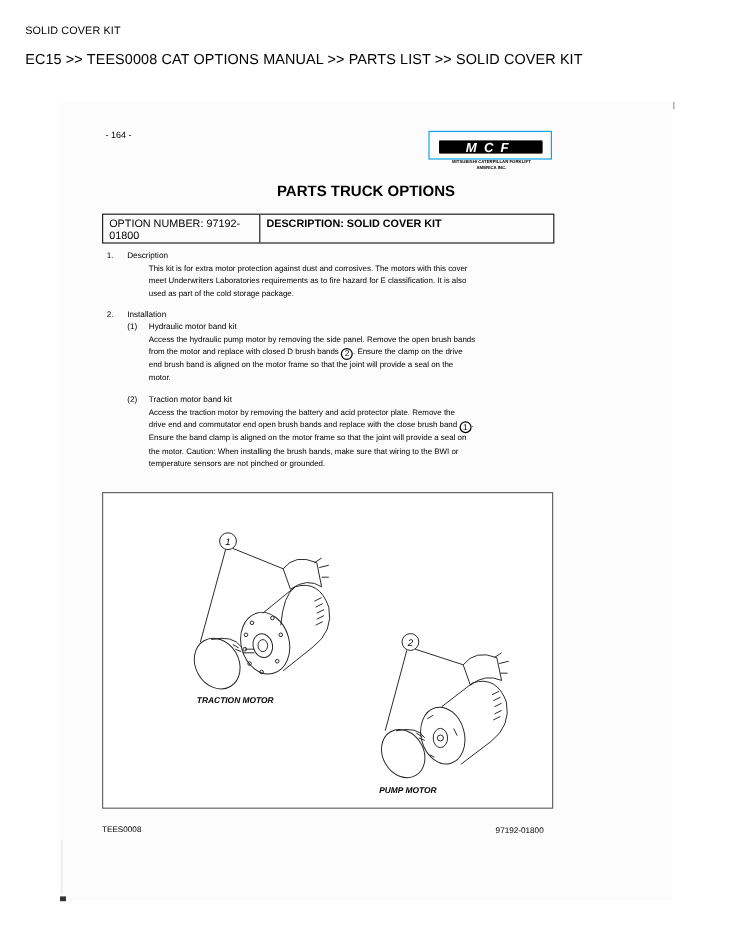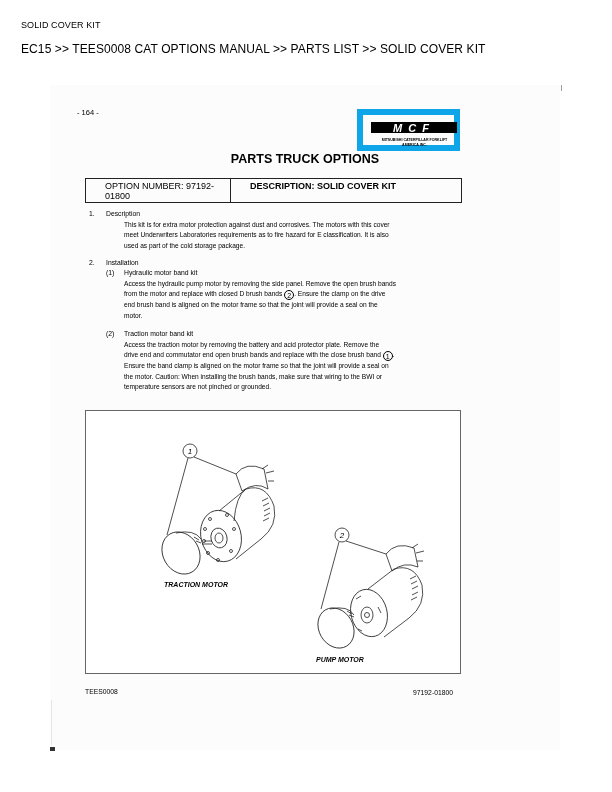--- a/index.html
+++ b/index.html
@@ -7,30 +7,30 @@
   body { position: relative; font-family: "Liberation Sans", sans-serif; color: #000; }
 
   .doc-title { position: absolute; left: 21px; top: 20px; font-size: 9px; font-weight: normal; letter-spacing: 0.1px; }
   .breadcrumb { position: absolute; left: 21px; top: 42px; font-size: 12px; font-weight: normal; letter-spacing: 0.1px; }
 
   .scan-page { position: absolute; left: 50px; top: 85px; width: 510px; height: 665px; background: #fcfcfc; }
   .right-tick { position: absolute; left: 561px; top: 85px; width: 1px; height: 6px; background: #999; }
   .left-mark { position: absolute; left: 50px; top: 747px; width: 5px; height: 4px; background: #333; }
   .left-streak { position: absolute; left: 51px; top: 700px; width: 1px; height: 45px; background: #e6e6e6; }
 
-  .page-num { position: absolute; left: 77px; top: 108px; font-size: 7.5px; }
+  .page-num { position: absolute; left: 88px; top: 108px; font-size: 7.5px; }
 
-  .logo-box { position: absolute; left: 357px; top: 109px; width: 103px; height: 42px; border: 6px solid #0ea5e9; }
+  .logo-box { position: absolute; left: 357px; top: 109px; width: 103px; height: 24px; border: 1px solid #0ea5e9; }
   .logo-box .mcf-bar { position: absolute; left: 8px; top: 8px; width: 86px; height: 9px; background: #000; }
   .logo-box .sub { position: absolute; left: 2px; top: 23px; width: 99px; text-align: center; font-size: 3.6px; font-weight: bold; line-height: 5px; }
 
   .main-title { position: absolute; left: 50px; width: 510px; top: 152px; text-align: center; font-size: 12.5px; font-weight: bold; }
 
   .opt-table { position: absolute; left: 85px; top: 178px; width: 377px; height: 25px; border: 1px solid #222; display: flex; }
-  .opt-table .cell { font-size: 9px; padding: 2px 5px; margin-left: 14px; }
+  .opt-table .cell { font-size: 9px; padding: 2px 5px; }
   .opt-table .c1 { width: 131px; border-right: 1px solid #222; }
   .opt-table .c2 { flex: 1; font-weight: bold; }
 
   .body-text { position: absolute; font-size: 6.6px; line-height: 10.3px; }
   .sec-num { position: absolute; font-size: 6.8px; }
   .sec-head { position: absolute; font-size: 6.8px; }
   .circ { display: inline-block; width: 10px; height: 10px; border: 0.8px solid #000; border-radius: 50%; text-align: center; line-height: 9px; font-size: 7px; vertical-align: -2px; }
 
   .figure-box { position: absolute; left: 85px; top: 410px; width: 376px; height: 264px; border: 1px solid #666; background: #fff; }
   .fig-svg { position: absolute; left: 0; top: 0; }

